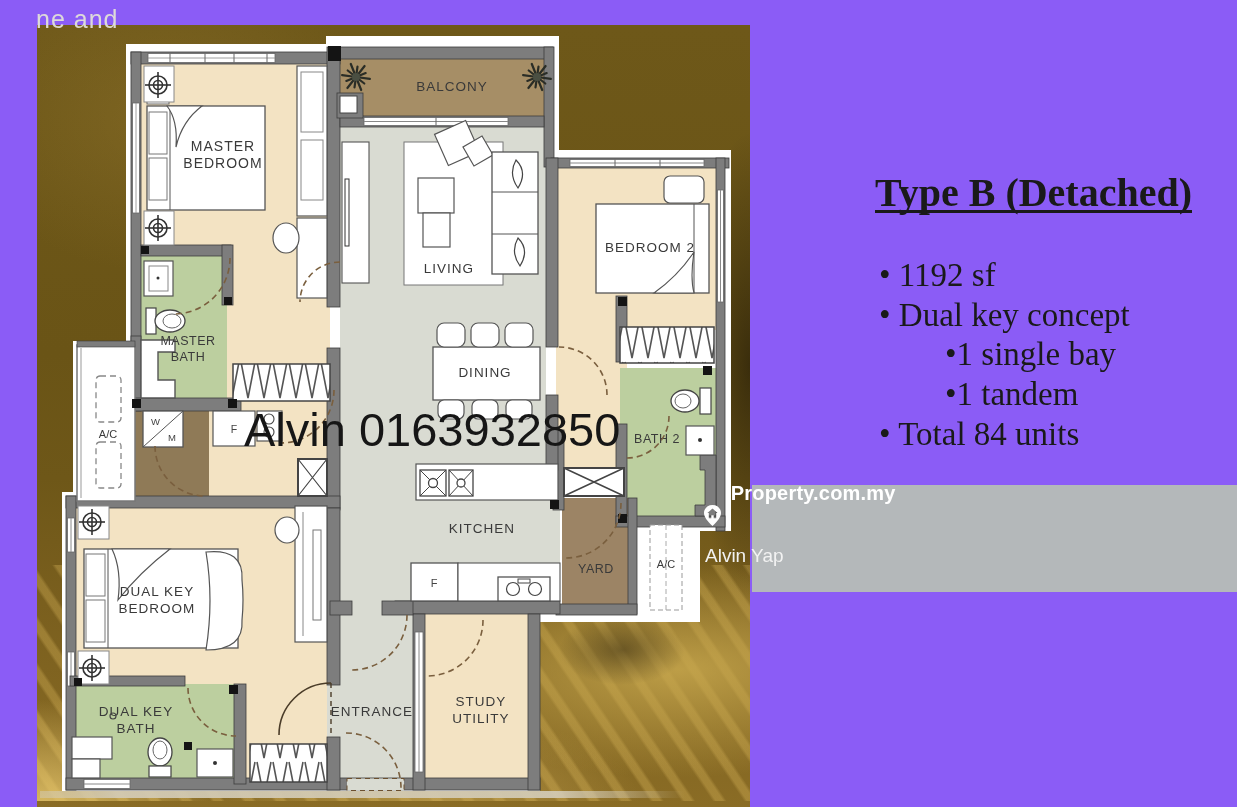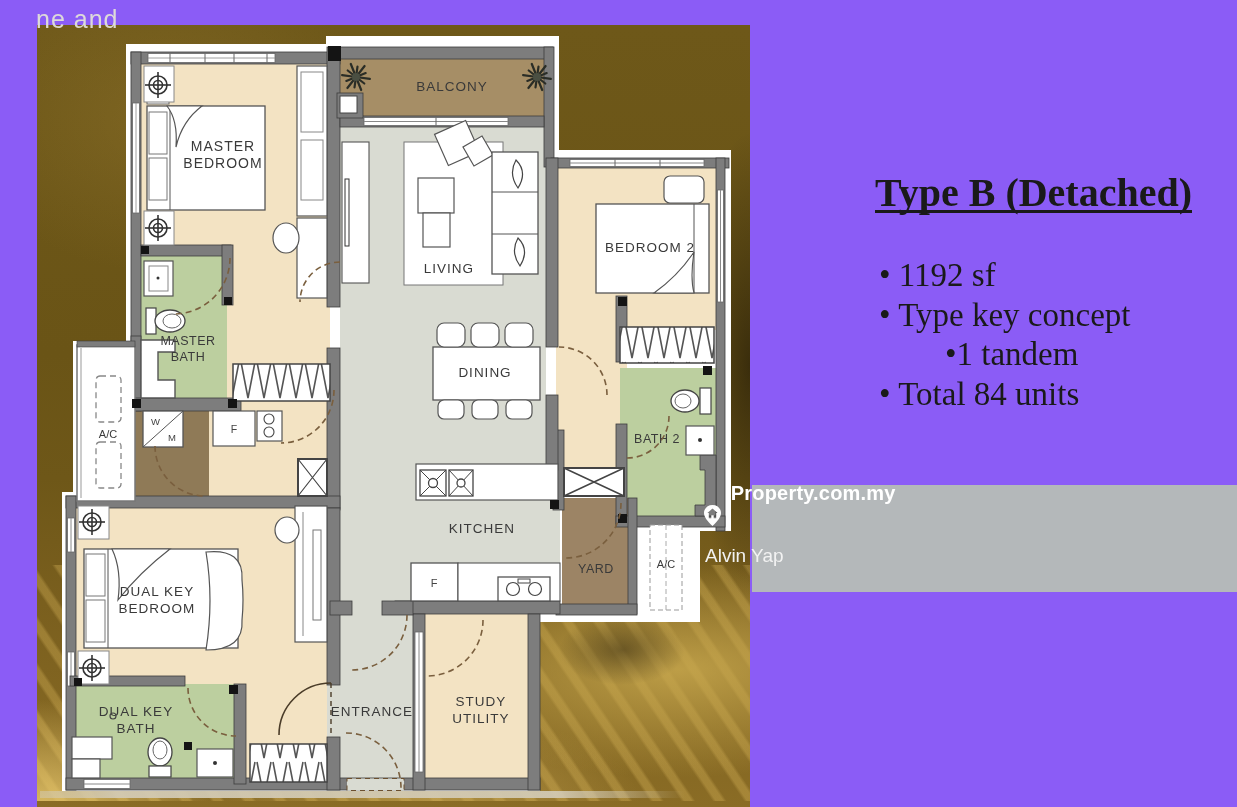--- a/index.html
+++ b/index.html
@@ -555,26 +555,28 @@
 
 <path d="M346 733 A55 55 0 0 1 401 788" fill="none" stroke="#7a5f3e" stroke-width="1.6" stroke-dasharray="6 4"></path>
 
 <path d="M407 615 A55 55 0 0 1 352 670" fill="none" stroke="#7a5f3e" stroke-width="1.6" stroke-dasharray="6 4"></path>
 
 <path d="M483 620 A56 56 0 0 1 427 676" fill="none" stroke="#7a5f3e" stroke-width="1.6" stroke-dasharray="6 4"></path>
 
 <path d="M621 503 A55 55 0 0 1 566 558" fill="none" stroke="#7a5f3e" stroke-width="1.6" stroke-dasharray="6 4"></path>
 </svg>
 
+<div class="abs" style="left:244px;top:402px;width:400px;height:52px;color:#161616;font-size:47px;white-space:nowrap;">Alvin 0163932850</div>
 
 <div class="abs" style="left:868px;top:169px;width:330px;color:#1a1a1a;font-family:'Liberation Serif',serif;font-size:40px;font-weight:bold;text-decoration:underline;text-decoration-skip-ink:none;text-decoration-thickness:3px;text-underline-offset:4px;white-space:nowrap;margin-left:7px;">Type B (Detached)</div>
 
 <div class="abs" style="left:870px;top:256px;width:340px;color:#1a1a1a;font-family:'Liberation Serif',serif;font-size:33px;line-height:39.7px;white-space:nowrap;margin-left:9px;">
 <div>• 1192 sf</div>
-<div>• Type key concept</div>
+<div>• Dual key concept</div>
+<div style="padding-left:66px;">•1 single bay</div>
 <div style="padding-left:66px;">•1 tandem</div>
 <div>• Total 84 units</div>
 </div>
 
 <div class="abs" style="left:752px;top:485px;width:485px;height:107px;background:#b4b8ba;"></div>
 
 <svg class="abs" style="left:704px;top:505px;" width="17" height="21" viewBox="0 0 17 21">
   <path fill-rule="evenodd" d="M8.5 0 C13.2 0 17 3.4 17 8 C17 11.8 13.6 16.4 8.5 21 C3.4 16.4 0 11.8 0 8 C0 3.4 3.8 0 8.5 0 Z M8.5 3.6 L13.6 8.1 L12.2 8.1 L12.2 13.2 L9.7 13.2 L9.7 10.2 L7.3 10.2 L7.3 13.2 L4.8 13.2 L4.8 8.1 L3.4 8.1 Z" fill="#fff"></path>
 </svg>
 

